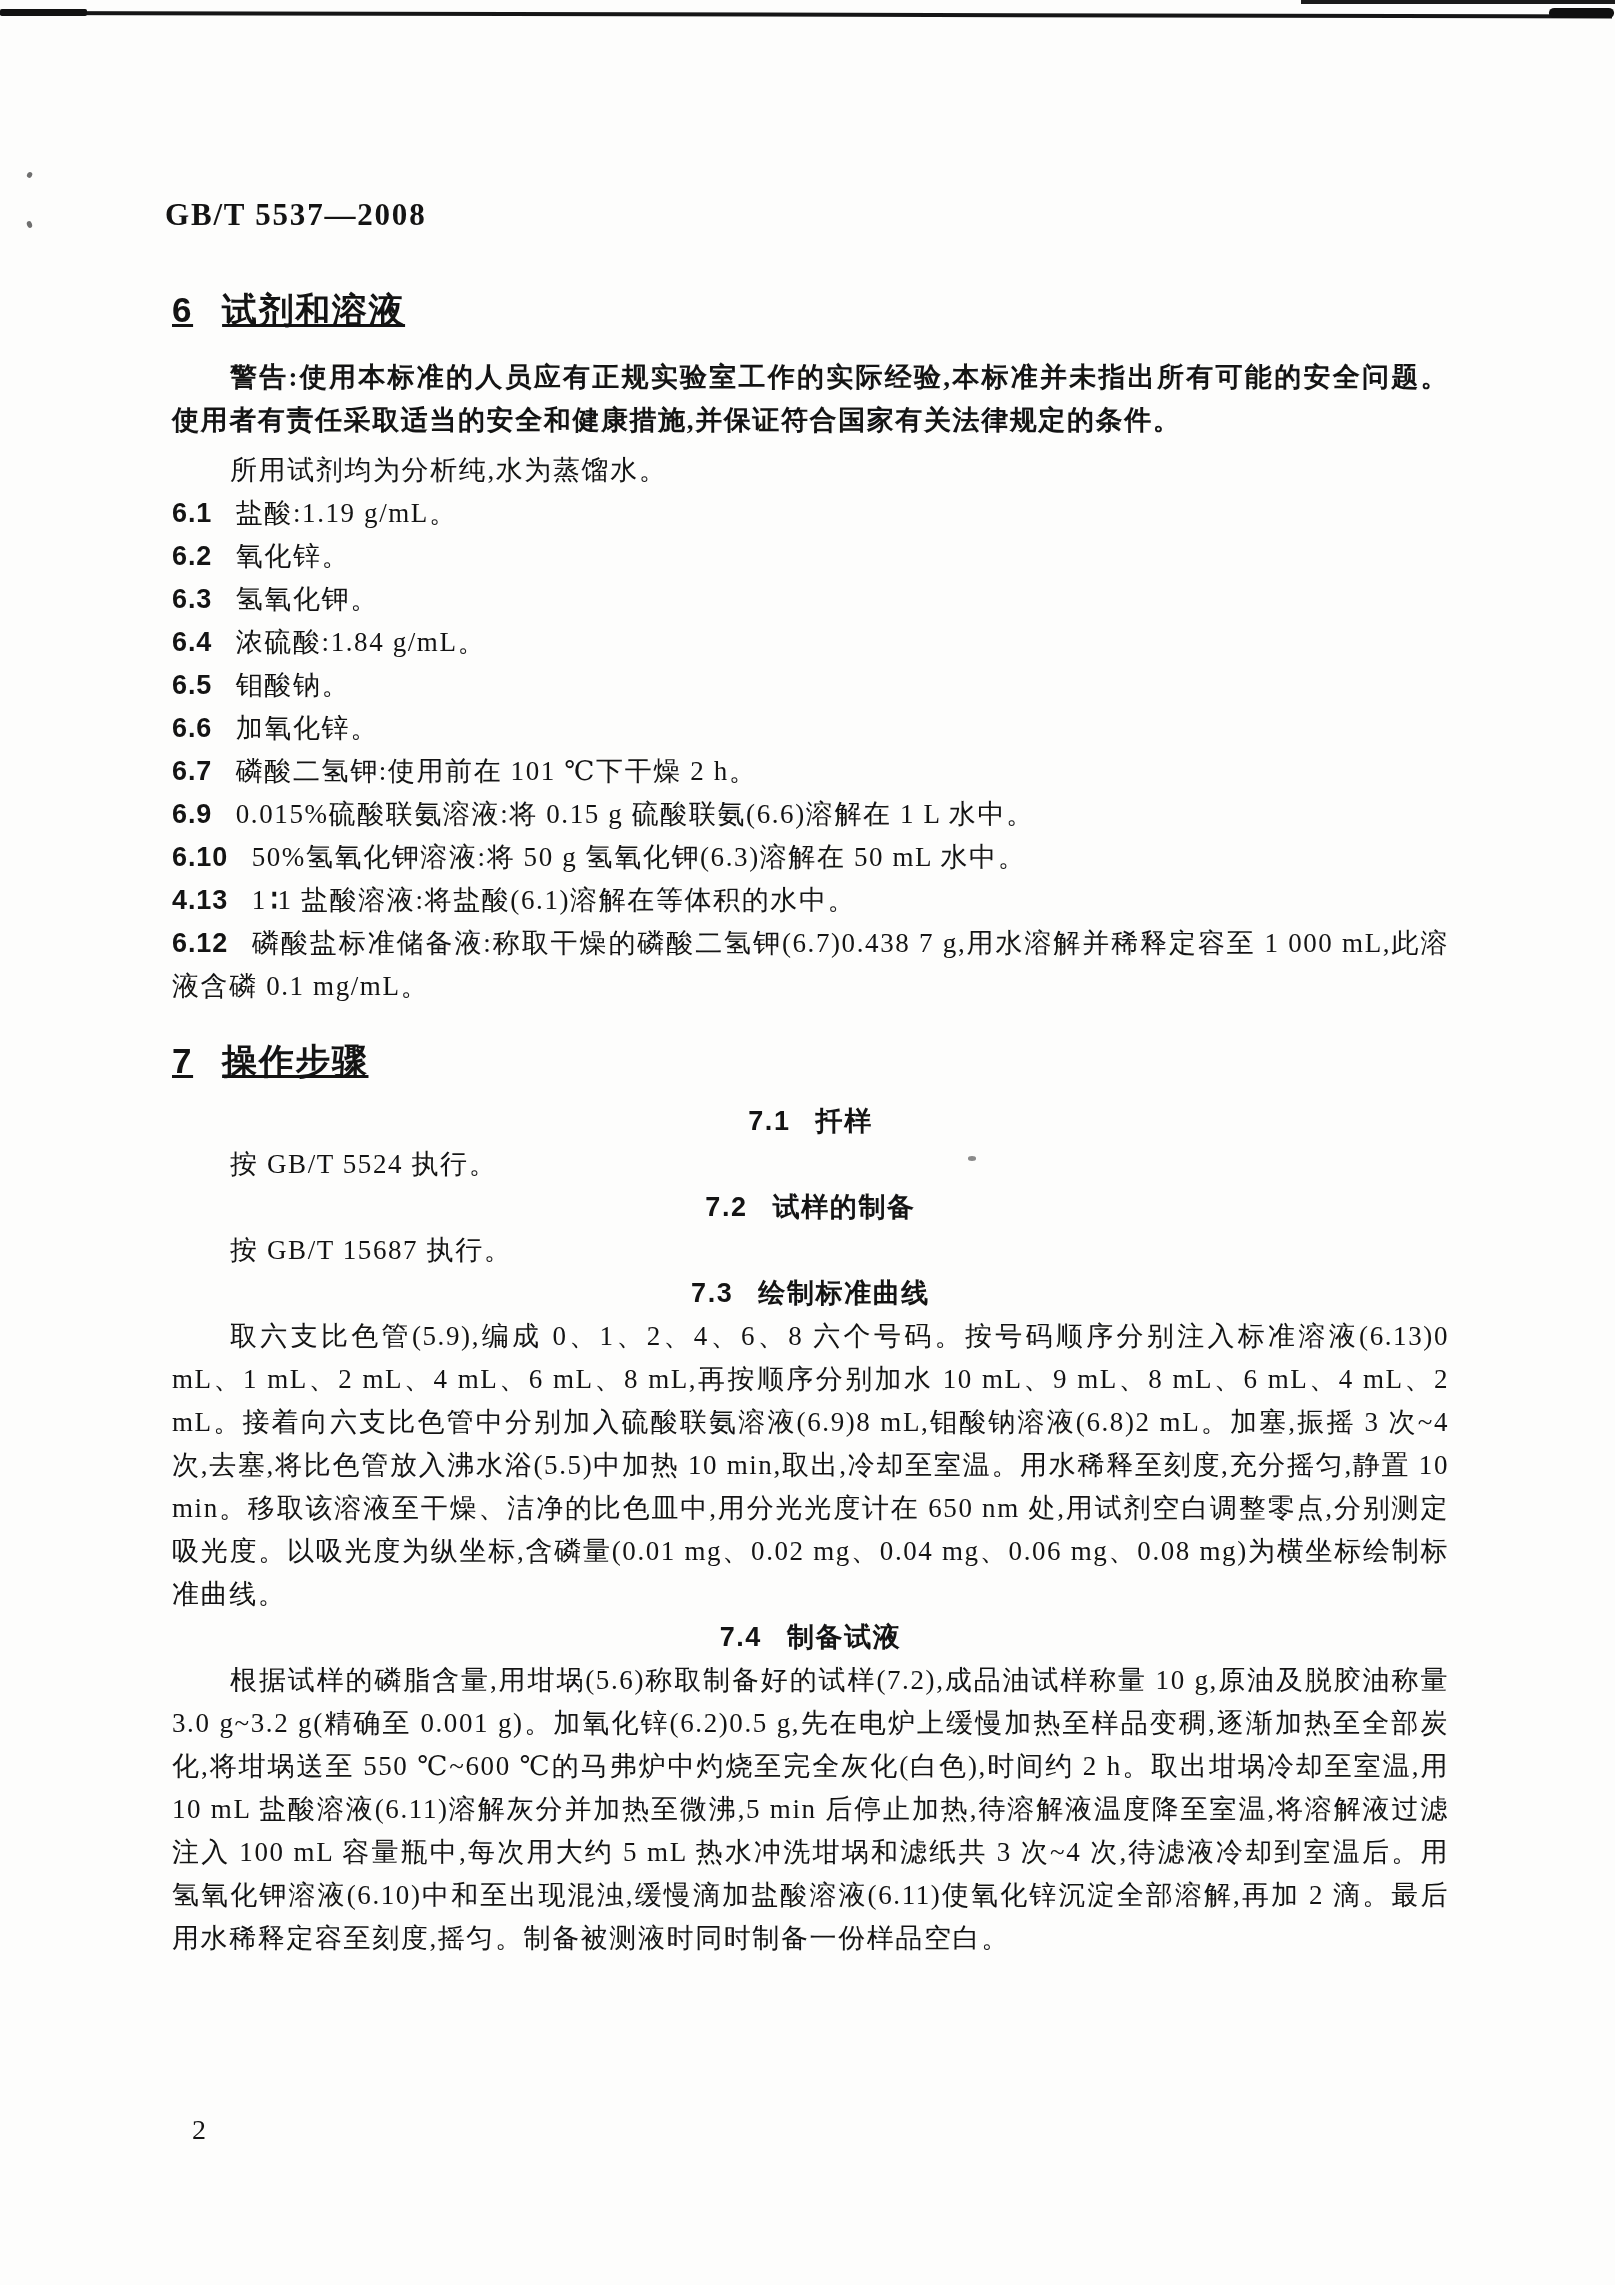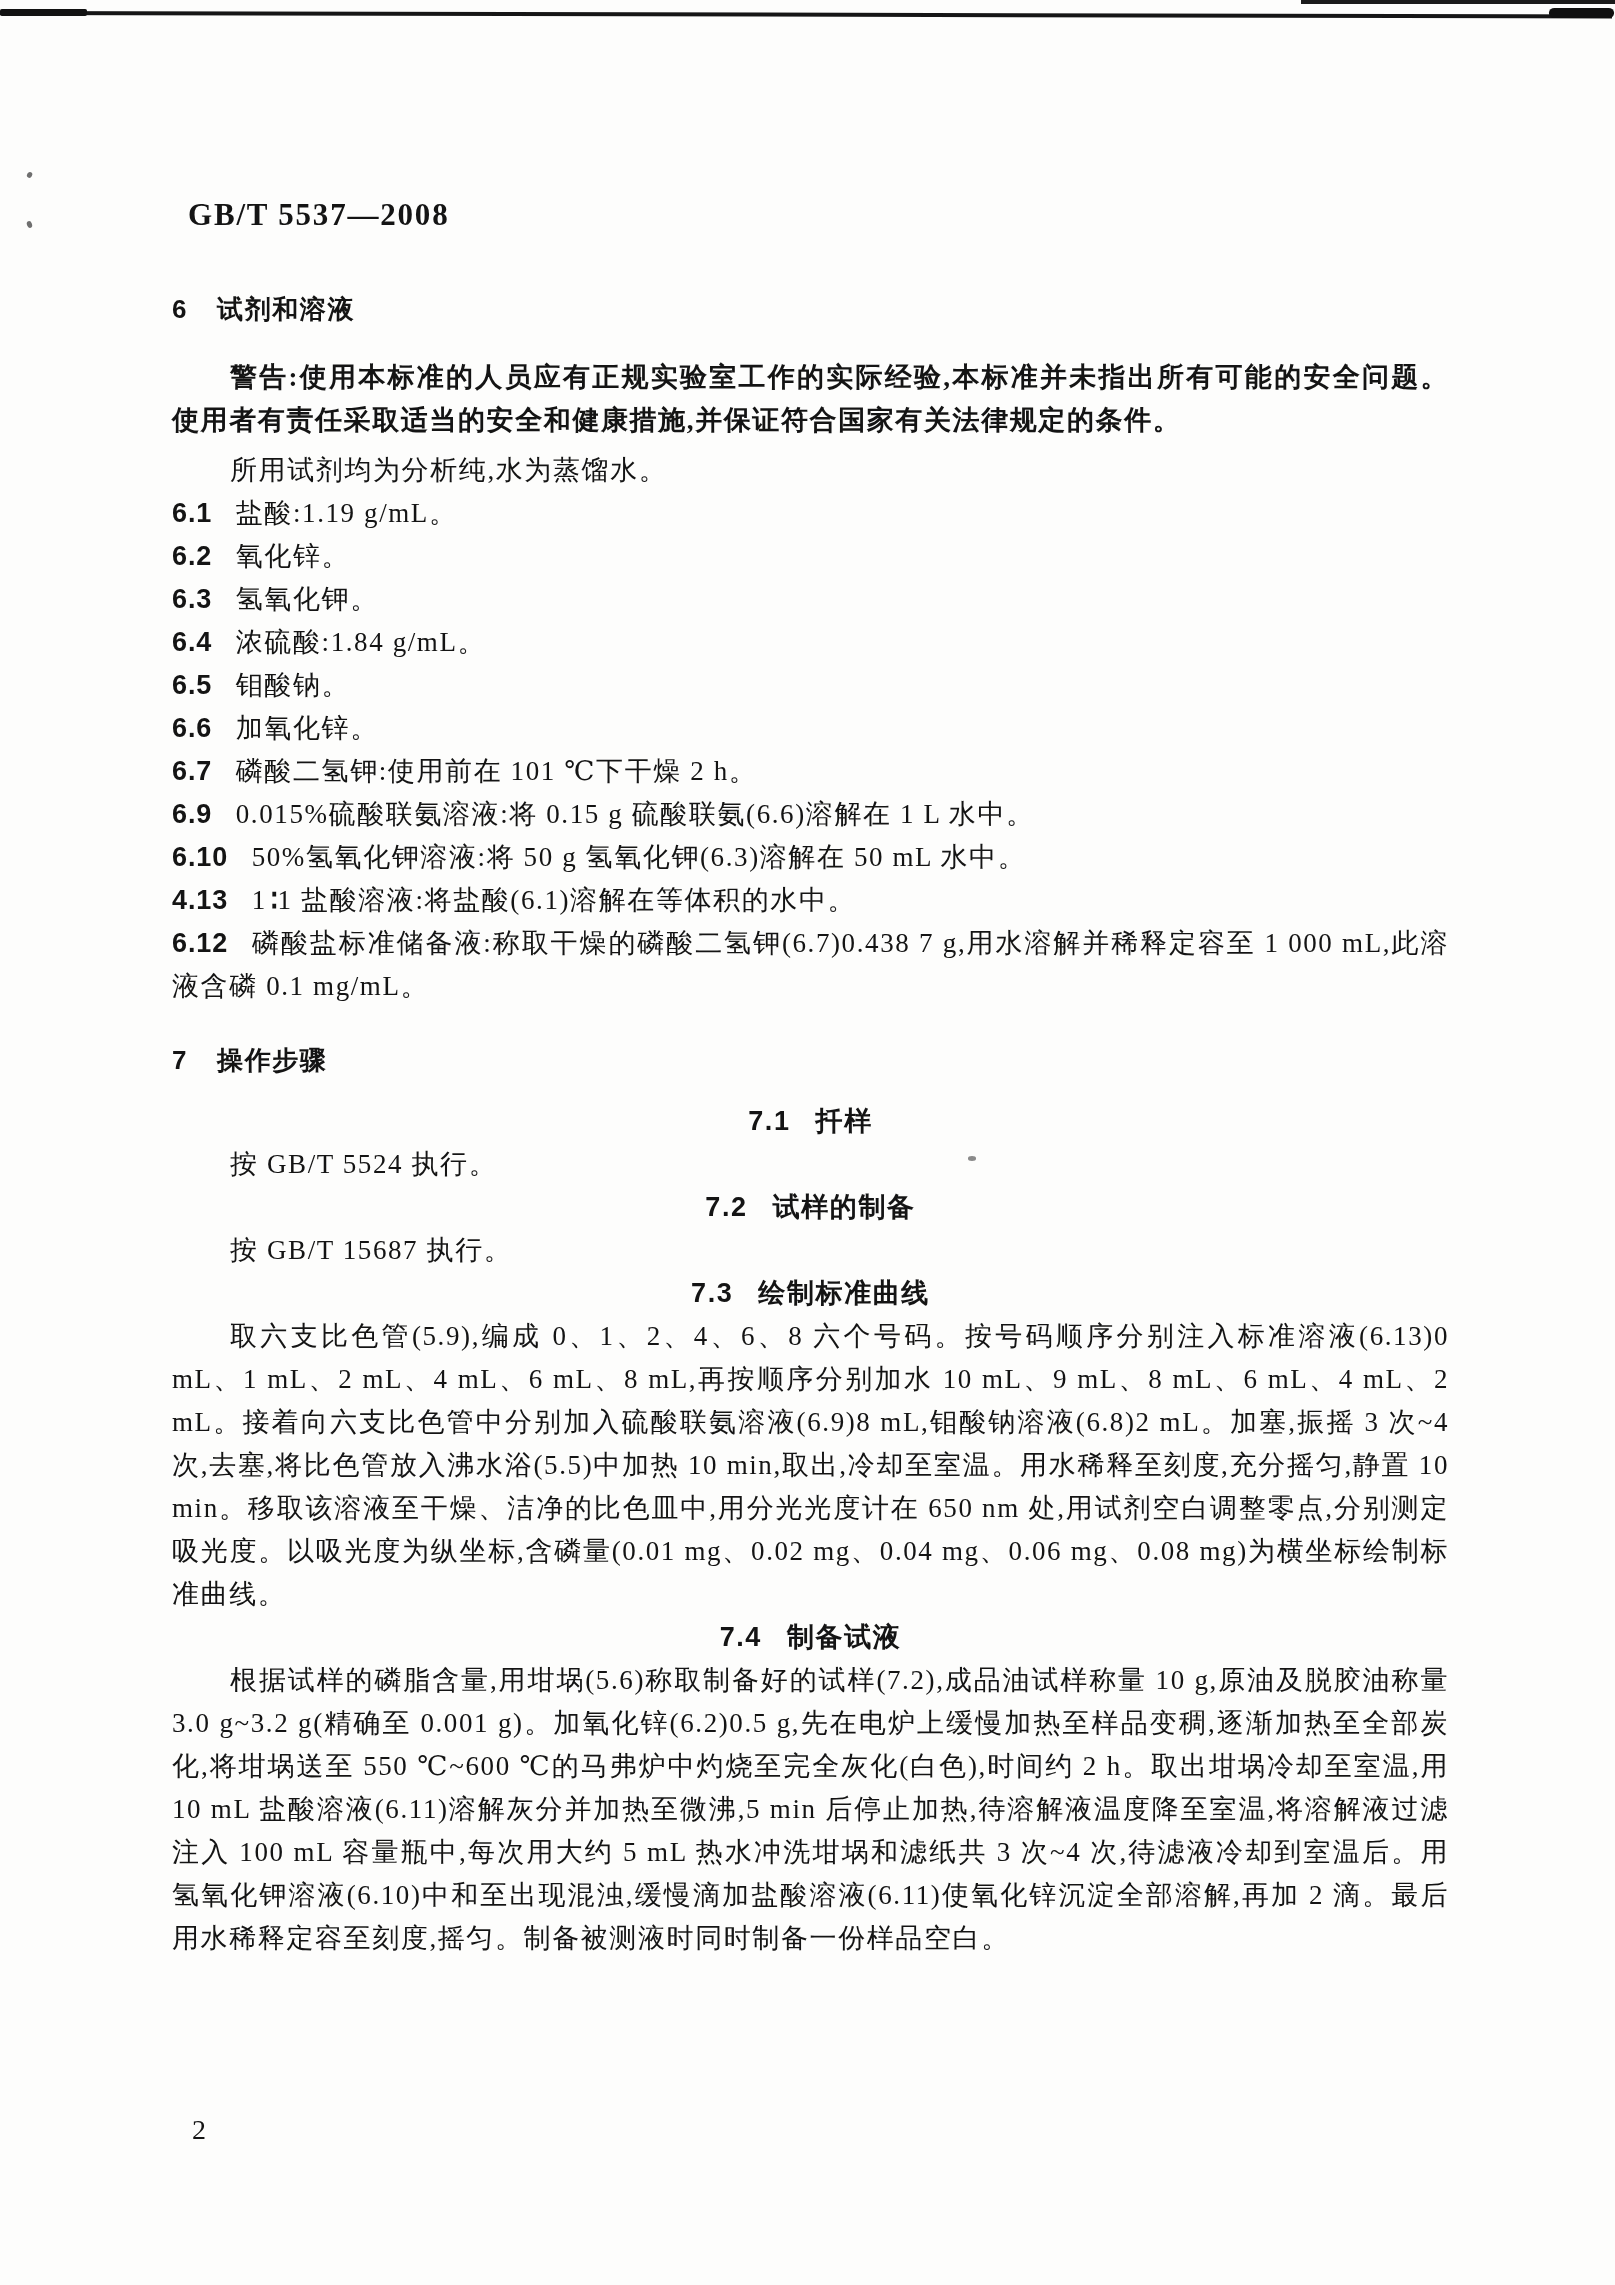--- a/index.html
+++ b/index.html
@@ -44,21 +44,21 @@
     background: #1b1b1b;
   }
   .speck { position: absolute; background: #6f6f6f; border-radius: 50%; }
   .speck-1 { left: 27px;  top: 172px;  width: 5.4px; height: 6.3px; transform: rotate(30deg); }
   .speck-2 { left: 27px;  top: 221px;  width: 5.4px; height: 7.2px; transform: rotate(-20deg); }
   .speck-3 { left: 968px; top: 1156px; width: 8.1px; height: 4.5px; background: #8a8a8a; }
 
   
   .doc-header {
     position: absolute;
-    left: 188px; top: 197px;
+    left: 165px; top: 197px;
     font-family: "Liberation Serif", "DejaVu Serif", serif;
     font-weight: bold;
     font-size: 31px;
     letter-spacing: 1.8px;
     white-space: nowrap;
   }
 
   
   .content {
     position: absolute;
@@ -68,22 +68,23 @@
     font-size: 27px;
     line-height: 43px;
     letter-spacing: 1.6px;
     text-align: justify;
   }
   .content p { margin: 0; }
 
   .sec-heading {
     font-family: "Liberation Sans", "DejaVu Sans", sans-serif;
     font-weight: bold;
-    font-size: 26px;
+    font-size: 35px;
     text-align: left;
+    text-decoration: underline;
   }
   .sec-heading .hnum { margin-right: 29px; }
 
   .sub-heading {
     font-family: "Liberation Sans", "DejaVu Sans", sans-serif;
     font-weight: bold;
     font-size: 27px;
     text-align: center;
   }
   .sub-heading .hnum { margin-right: 25px; }

